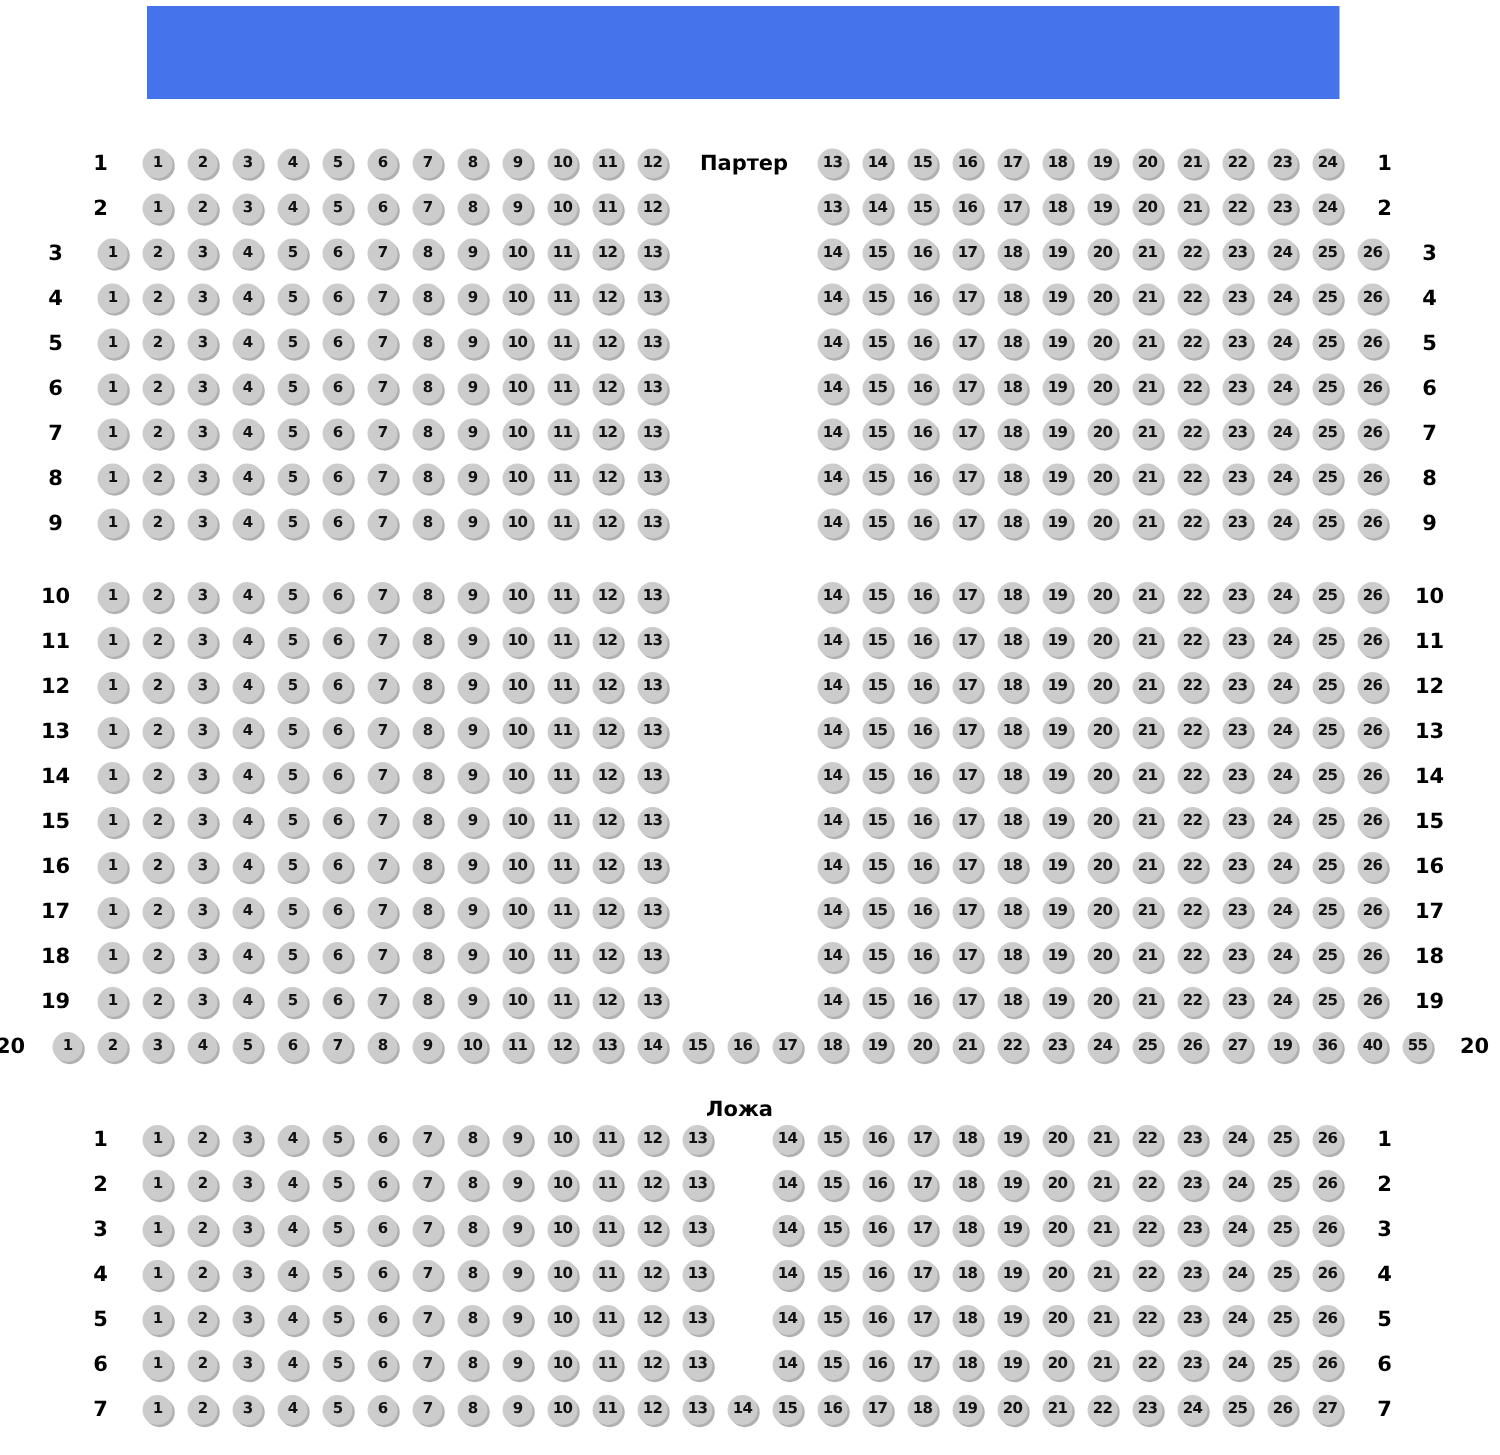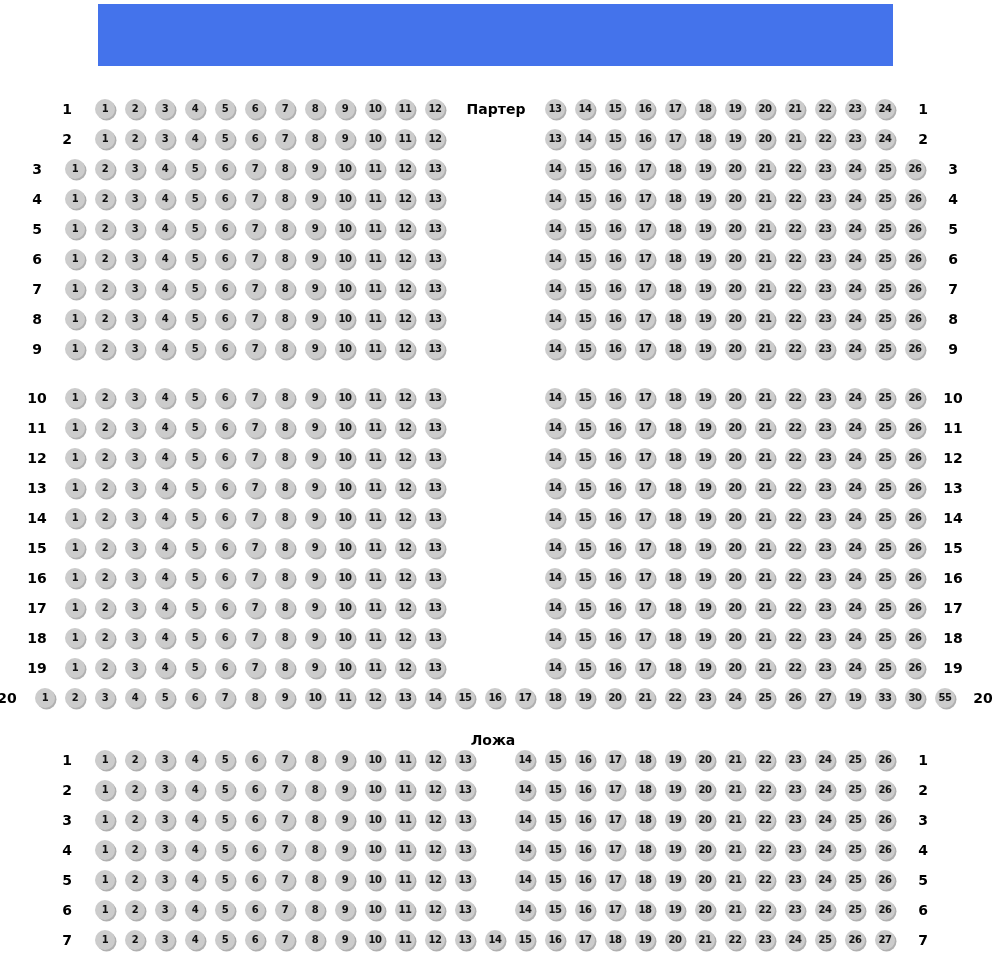--- a/index.html
+++ b/index.html
@@ -609,22 +609,22 @@
       <div class="seat" style="left: 575px; top: 688px;">19</div>
       <div class="seat" style="left: 605px; top: 688px;">20</div>
       <div class="seat" style="left: 635px; top: 688px;">21</div>
       <div class="seat" style="left: 665px; top: 688px;">22</div>
       <div class="seat" style="left: 695px; top: 688px;">23</div>
       <div class="seat" style="left: 725px; top: 688px;">24</div>
       <div class="seat" style="left: 755px; top: 688px;">25</div>
       <div class="seat" style="left: 785px; top: 688px;">26</div>
       <div class="seat" style="left: 815px; top: 688px;">27</div>
       <div class="seat" style="left: 845px; top: 688px;">19</div>
-      <div class="seat" style="left: 875px; top: 688px;">33</div>
-      <div class="seat" style="left: 905px; top: 688px;">30</div>
+      <div class="seat" style="left: 875px; top: 688px;">36</div>
+      <div class="seat" style="left: 905px; top: 688px;">40</div>
       <div class="seat" style="left: 935px; top: 688px;">55</div>
       <div class="row-label" style="left: 67px; top: 760px;">1</div>
       <div class="row-label" style="left: 923px; top: 760px;">1</div>
       <div class="seat" style="left: 95px; top: 750px;">1</div>
       <div class="seat" style="left: 125px; top: 750px;">2</div>
       <div class="seat" style="left: 155px; top: 750px;">3</div>
       <div class="seat" style="left: 185px; top: 750px;">4</div>
       <div class="seat" style="left: 215px; top: 750px;">5</div>
       <div class="seat" style="left: 245px; top: 750px;">6</div>
       <div class="seat" style="left: 275px; top: 750px;">7</div>

